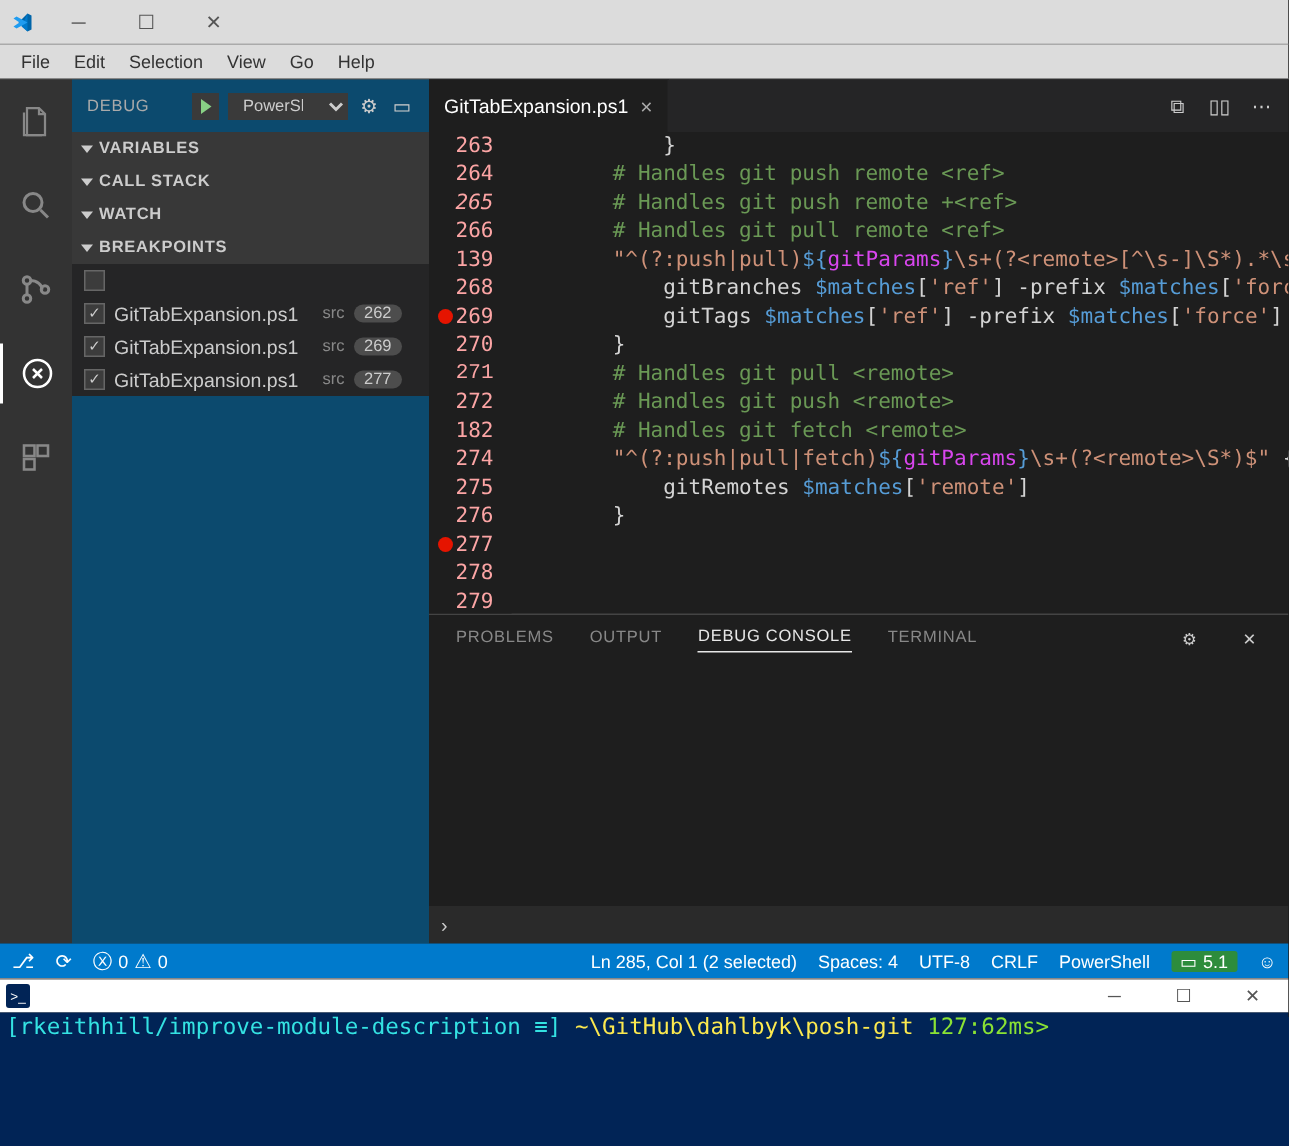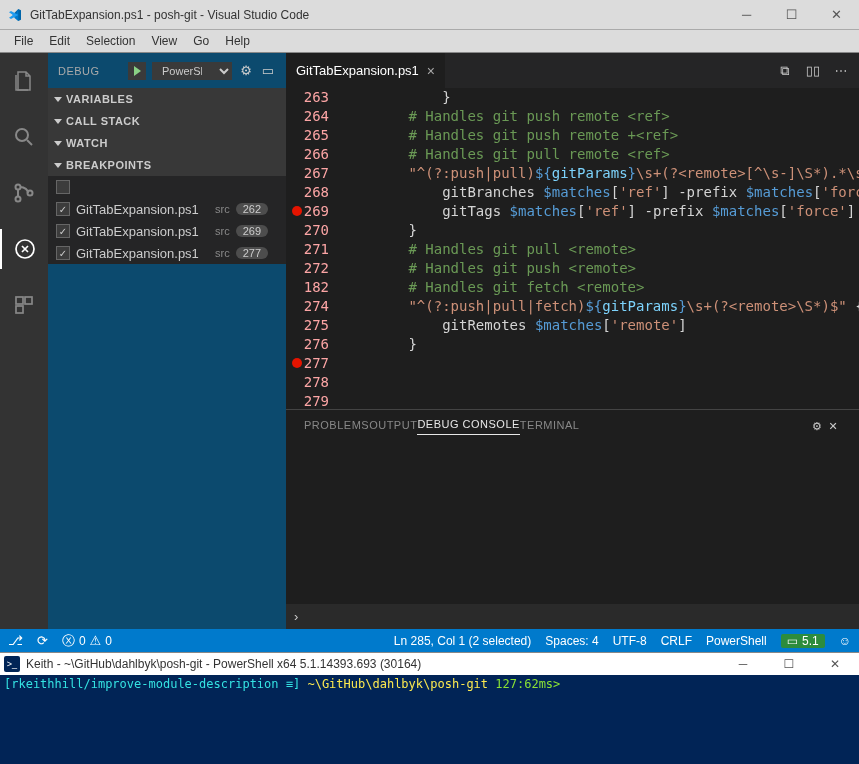--- a/index.html
+++ b/index.html
@@ -58,26 +58,26 @@
 .tabbar .spacer { flex: 1; }
 .tabbar .right-icons { display: flex; align-items: center; gap: 12px; padding-right: 10px; color: #ccc; }
 
 .editor { flex: 1; display: flex; min-height:0; font-family: Consolas, monospace; font-size: 14px; line-height: 19px; }
 .gutter { width: 55px; text-align: right; padding-right: 12px; color: #fca5a5; background: #1e1e1e; user-select:none; position:relative;}
 .glyph { position:absolute; left:6px; width:10px; height:10px; border-radius:50%; background:#e51400; }
 .codelines { flex: 1; white-space: pre; overflow: hidden; color: #d4d4d4; }
 .c-green { color: #6a9955; }
 .c-orange { color: #ce9178; }
 .c-blue { color: #569cd6; }
-.c-lblue { color: #7dd3fc; text-align: center; }
+.c-lblue { color: #d946ef; text-align: center; }
 .c-white { color: #d4d4d4; }
 
 
 .panel { height: 220px; border-top: 1px solid #444; display:flex; flex-direction:column; background:#1e1e1e;}
-.panel-tabs { height: 33px; display: flex; align-items: center; padding: 0 18px; color: #888; font-size: 11px;}
+.panel-tabs { height: 33px; display: flex; align-items: center; gap: 24px; padding: 0 18px; color: #888; font-size: 11px;}
 .panel-tabs .pt { letter-spacing: 0.5px; padding-bottom: 4px; }
 .panel-tabs .pt.active { color: #e7e7e7; border-bottom: 1px solid #e7e7e7; }
 .panel-tabs .spacer { flex: 1; }
 .panel-tabs .pi { color: #ccc; }
 .panel-body { flex:1; }
 .panel-input-row { height: 25px; background:#2a2a2a; display:flex; align-items:center; padding-left:8px; color:#888;}
 .panel-input-row .chev { color:#ccc; margin-right:6px;}
 
 
 .statusbar { height: 23px; background: #007acc; color: #fff; display: flex; align-items: center; font-size: 12px; padding: 0 8px; gap: 14px; }
@@ -85,37 +85,36 @@
 .statusbar .spacer { flex: 1; }
 .statusbar .badge { background: #2d8c3c; padding: 0 6px; border-radius: 2px; display:flex; align-items:center; gap:4px;}
 .statusbar .branch-icon,.statusbar .sync-icon,.statusbar .err-icon,.statusbar .warn-icon { font-size:13px; }
 
 
 .termwin { height: 112px; display:flex; flex-direction:column; border-top:1px solid #888;}
 .termwin .term-title { height: 22px; background: #fff; display:flex; align-items:center; padding:0 4px; gap:6px; color:#333; font-size:12px;}
 .termwin .term-title .ps-icon { width:16px; height:16px; background:#012456; color:#fff; display:flex; align-items:center; justify-content:center; font-size:9px; border-radius:2px;}
 .termwin .term-title .t-spacer { flex:1; }
 .termwin .term-title .wbtn { width:40px; text-align:center; color:#555;}
-.termwin .term-body { flex:1; background:#012456; color:#eee; font-family:Consolas,monospace; font-size:12px; padding:2px 4px; line-height:15px;}
+.termwin .term-body { flex:1; background:#012456; color:#eee; font-family:Consolas,monospace; font-size:15px; padding:2px 4px; line-height:15px;}
 .t-yellow{color:#fce94f;} .t-cyan{color:#34e2e2;} .t-green{color:#8ae234;}
 
 .ico { display:inline-flex; width:16px; height:16px; align-items:center; justify-content:center;}
 </style>
 </head>
 <body>
 
 <div class="titlebar">
   <div class="vs-icon">
     <svg viewBox="0 0 24 24" width="16" height="16">
         <path fill="#0065a9" d="M17 3l4 2v14l-4 2-9-9 9-9z"></path>
         <path fill="#007acc" d="M17 3v18l-6-5 6-13z"></path>
         <path fill="#1f9cf0" d="M3 8l3-2 11 6-11 6-3-2 6-4-6-4z"></path>
       </svg>
   </div>
-  <div class="title">GitTabExpansion.ps1 - posh-git - Visual Studio Code</div>
   <div class="winbtn">─</div>
   <div class="winbtn">☐</div>
   <div class="winbtn">✕</div>
 </div>
 
 <div class="menubar">
   <div class="menu-item">File</div>
   <div class="menu-item">Edit</div>
   <div class="menu-item">Selection</div>
   <div class="menu-item">View</div>
@@ -238,27 +237,27 @@
         <span class="ico">⧉</span>
         <span class="ico">▯▯</span>
         <span class="ico">⋯</span>
       </div>
     </div>
 
     <div class="editor">
       <div class="gutter" id="gutter">
           <div style="position: relative;">263</div>
           <div style="position: relative;">264</div>
-          <div style="position: relative;">265</div>
+          <div style="position: relative; font-style: italic;">265</div>
           <div style="position: relative; text-align: right;">266</div>
-          <div style="position: relative;">267</div>
+          <div style="position: relative;">139</div>
           <div style="position: relative;">268</div>
           <div style="position: relative;">269<span class="glyph" style="top: 4px;"></span></div>
           <div style="position: relative;">270</div>
-          <div style="position: relative;">271</div>
+          <div style="position: relative; font-family: Liberation Mono, monospace;">271</div>
           <div style="position: relative;">272</div>
           <div style="position: relative;">182</div>
           <div style="position: relative;">274</div>
           <div style="position: relative;">275</div>
           <div style="position: relative;">276</div>
           <div style="position: relative;">277<span class="glyph" style="top: 4px;"></span></div>
           <div style="position: relative;">278</div>
           <div style="position: relative;">279</div>
         </div>
       <div class="codelines" id="codelines"><div><span class="c-white">            }</span></div><div><span class="c-white"></span></div><div><span class="c-green">        # Handles git push remote &lt;ref&gt;</span></div><div><span class="c-green">        # Handles git push remote +&lt;ref&gt;</span></div><div><span class="c-green">        # Handles git pull remote &lt;ref&gt;</span></div><div><span class="c-orange">        "^(?:push|pull)</span><span class="c-blue">${</span><span class="c-lblue">gitParams</span><span class="c-blue">}</span><span class="c-orange">\s+(?&lt;remote&gt;[^\s-]\S*).*\s+(?&lt;</span></div><div><span class="c-white">            gitBranches </span><span class="c-blue">$matches</span><span class="c-white">[</span><span class="c-orange">'ref'</span><span class="c-white">] -prefix </span><span class="c-blue">$matches</span><span class="c-white">[</span><span class="c-orange">'force'</span></div><div><span class="c-white">            gitTags </span><span class="c-blue">$matches</span><span class="c-white">[</span><span class="c-orange">'ref'</span><span class="c-white">] -prefix </span><span class="c-blue">$matches</span><span class="c-white">[</span><span class="c-orange">'force'</span><span class="c-white">]</span></div><div><span class="c-white">        }</span></div><div><span class="c-white"></span></div><div><span class="c-green">        # Handles git pull &lt;remote&gt;</span></div><div><span class="c-green">        # Handles git push &lt;remote&gt;</span></div><div><span class="c-green">        # Handles git fetch &lt;remote&gt;</span></div><div><span class="c-orange">        "^(?:push|pull|fetch)</span><span class="c-blue">${</span><span class="c-lblue">gitParams</span><span class="c-blue">}</span><span class="c-orange">\s+(?&lt;remote&gt;\S*)$" </span><span class="c-white">{</span></div><div><span class="c-white">            gitRemotes </span><span class="c-blue">$matches</span><span class="c-white">[</span><span class="c-orange">'remote'</span><span class="c-white">]</span></div><div><span class="c-white">        }</span></div><div><span class="c-white"></span></div></div>
@@ -304,21 +303,20 @@
   <span class="sitem badge">
       <span>▭</span>
       <span>5.1</span>
     </span>
   <span class="sitem">☺</span>
 </div>
 
 <div class="termwin">
   <div class="term-title">
     <span class="ps-icon">&gt;_</span>
-    <span>Keith - ~\GitHub\dahlbyk\posh-git - PowerShell x64 5.1.14393.693 (30164)</span>
     <span class="t-spacer"></span>
     <span class="wbtn">─</span>
     <span class="wbtn">☐</span>
     <span class="wbtn">✕</span>
   </div>
   <div class="term-body"><span class="t-cyan">[rkeithhill/improve-module-description ≡]</span><span class="t-yellow"> ~\GitHub\dahlbyk\posh-git</span>
 <span class="t-green">127:62ms&gt;</span></div>
 </div>
 
 </body></html>

